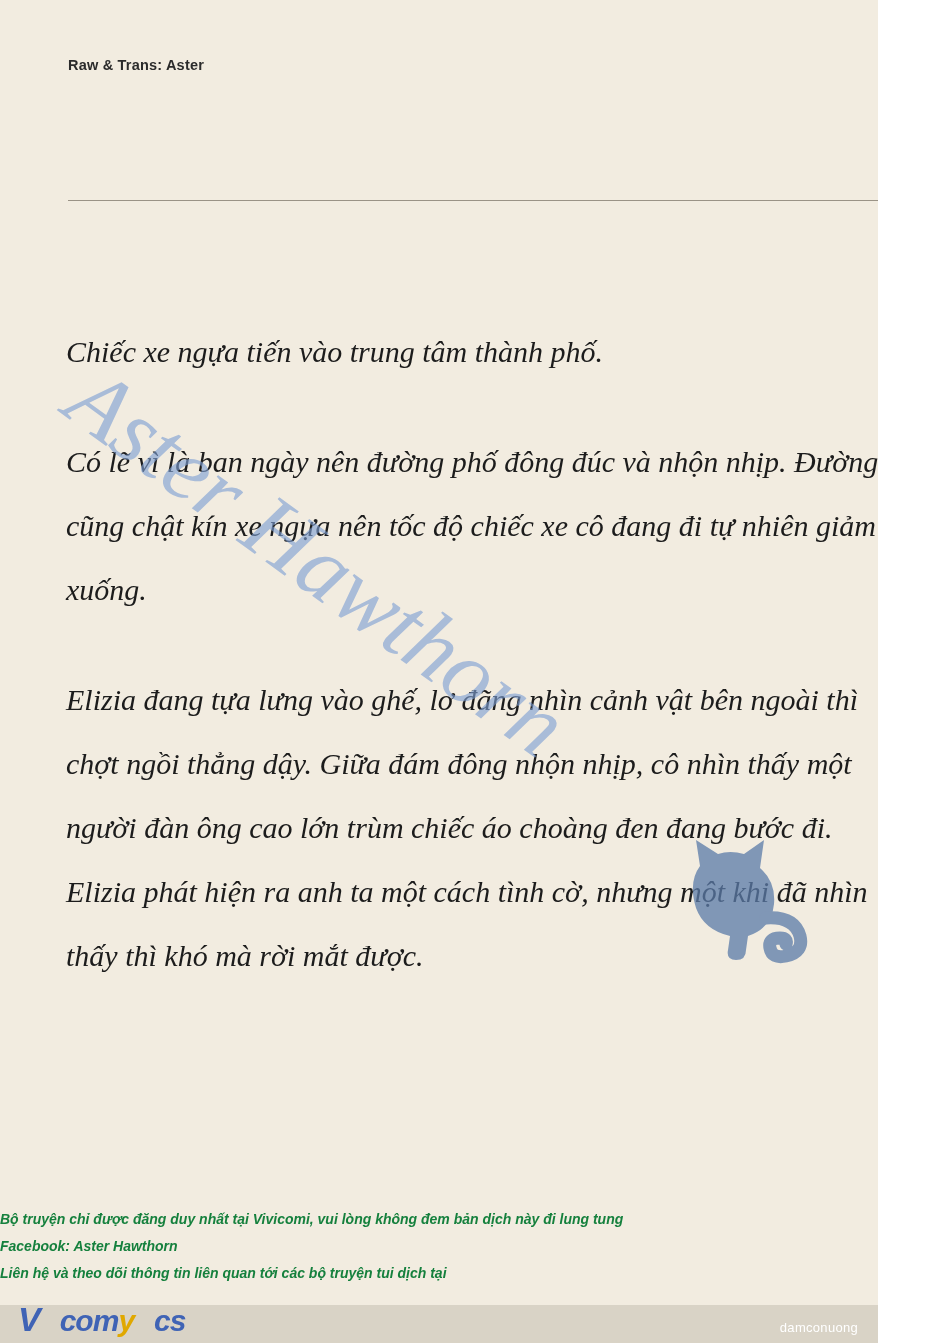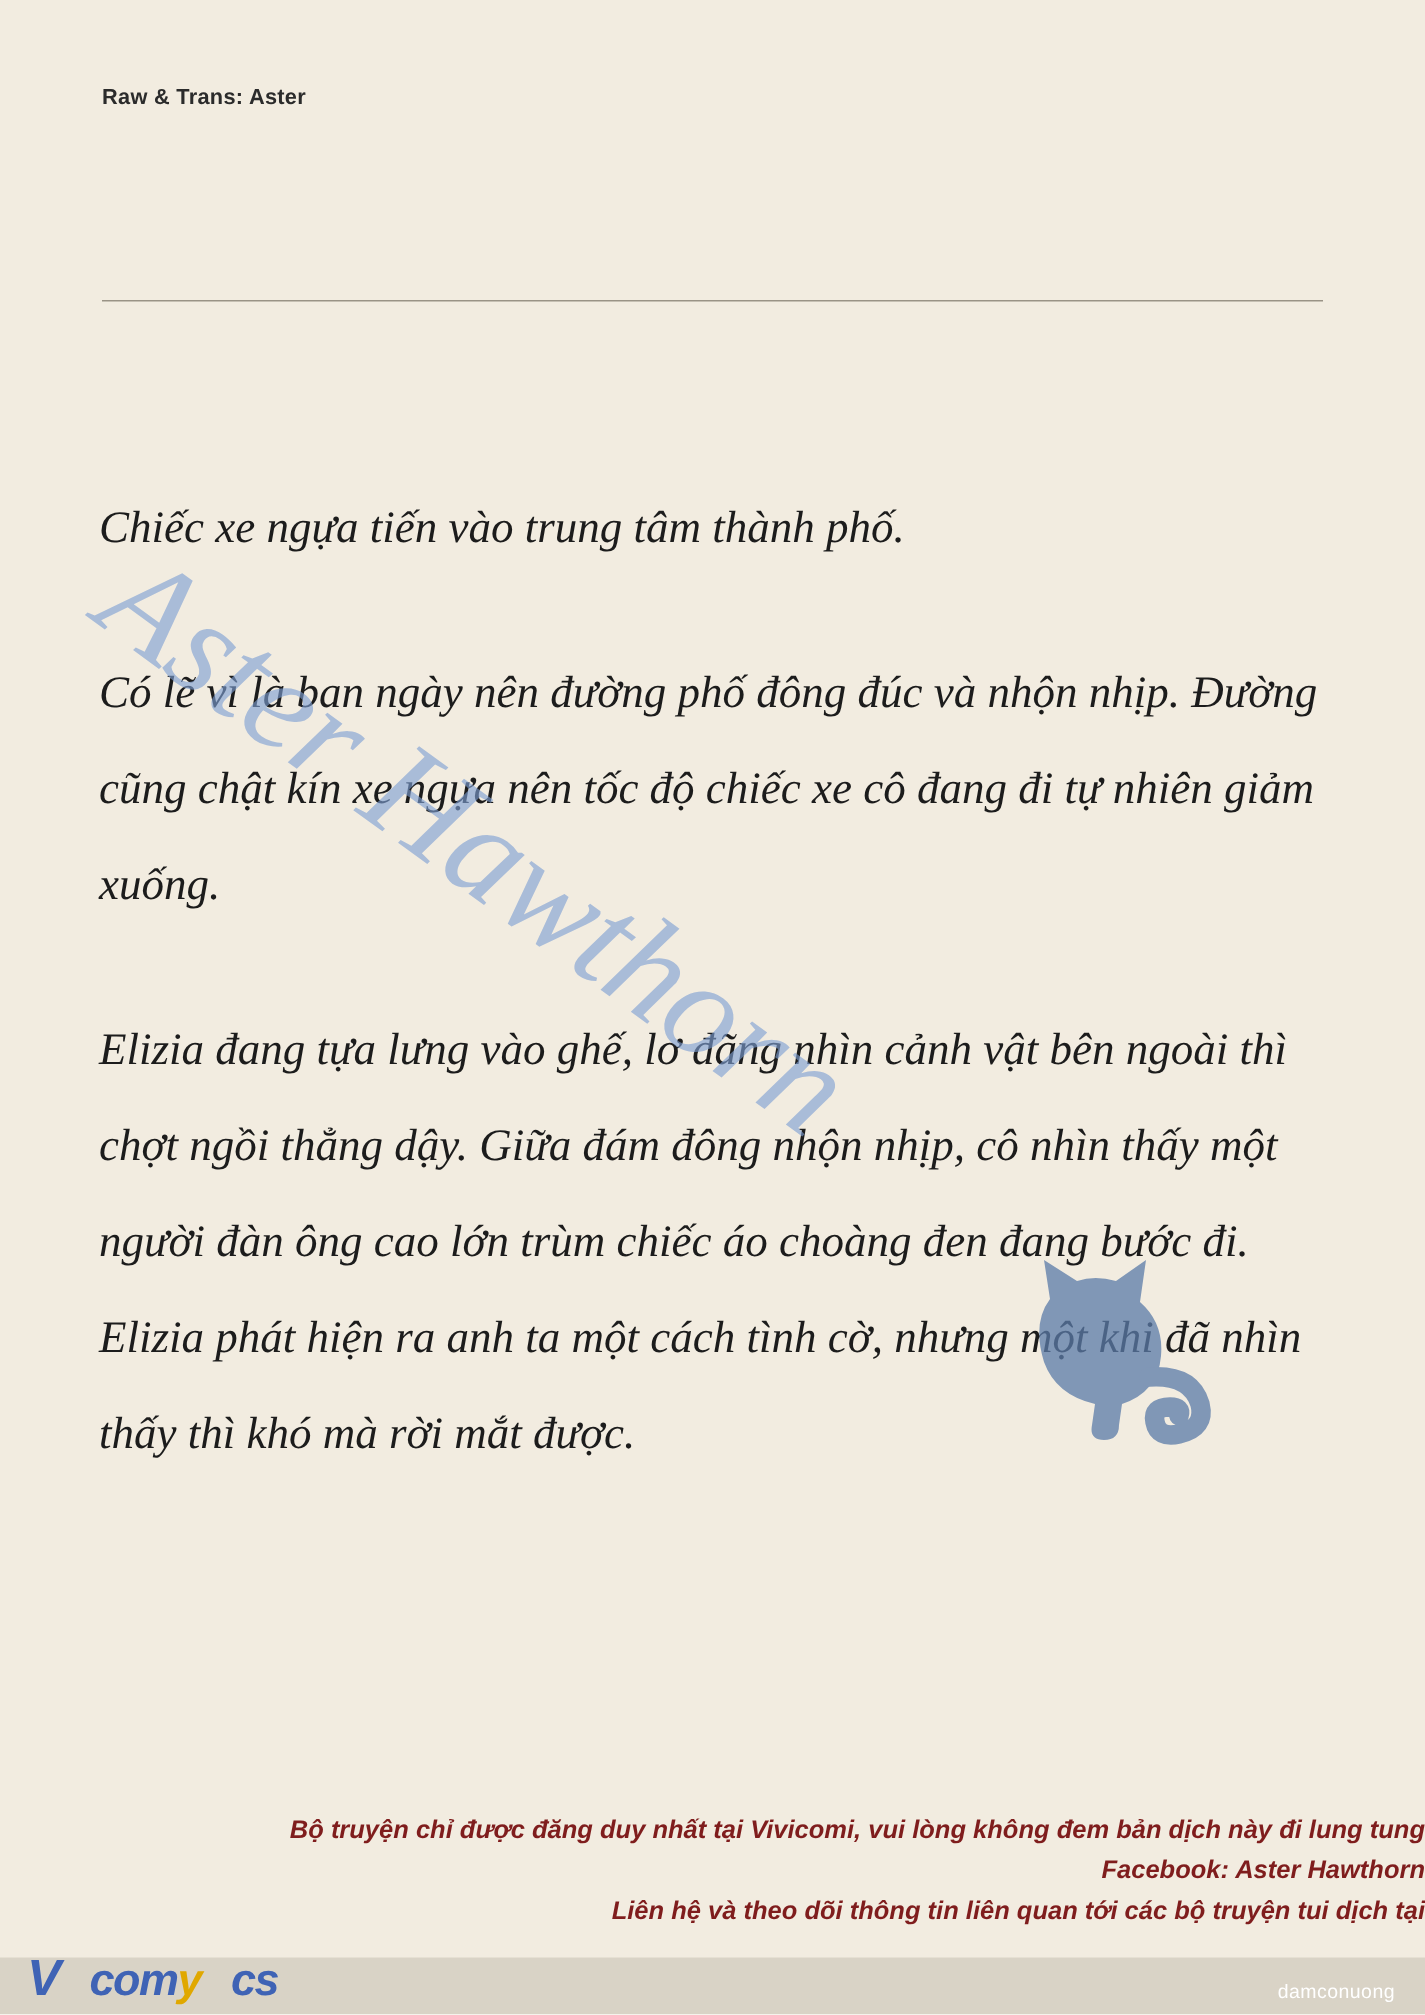--- a/index.html
+++ b/index.html
@@ -5,21 +5,21 @@
   html, body {
     margin: 0;
     padding: 0;
     background: #ffffff;
   }
   body {
     font-family: "Liberation Sans", sans-serif;
   }
   .page {
     position: relative;
-    width: 950px;
+    width: 878px;
     height: 1343px;
     background: #f2ece0;
     overflow: hidden;
   }
   .credit-line {
     position: absolute;
     left: 68px;
     top: 57px;
     font-family: "Liberation Sans", sans-serif;
     font-size: 14.5px;
@@ -72,26 +72,26 @@
     width: 150px;
     height: 150px;
     opacity: 0.75;
     pointer-events: none;
   }
   .footer-note {
     position: absolute;
     left: 0;
     right: 0;
     top: 1206px;
-    text-align: right;
+    text-align: left;
     font-family: "Liberation Sans", sans-serif;
-    font-size: 17px;
+    font-size: 14px;
     font-style: italic;
     font-weight: 700;
-    color: #7f1d1d;
+    color: #15803d;
     line-height: 27px;
   }
   .bottom-bar {
     position: absolute;
     left: 0;
     right: 0;
     bottom: 0;
     height: 38px;
     background: #d9d3c6;
   }

